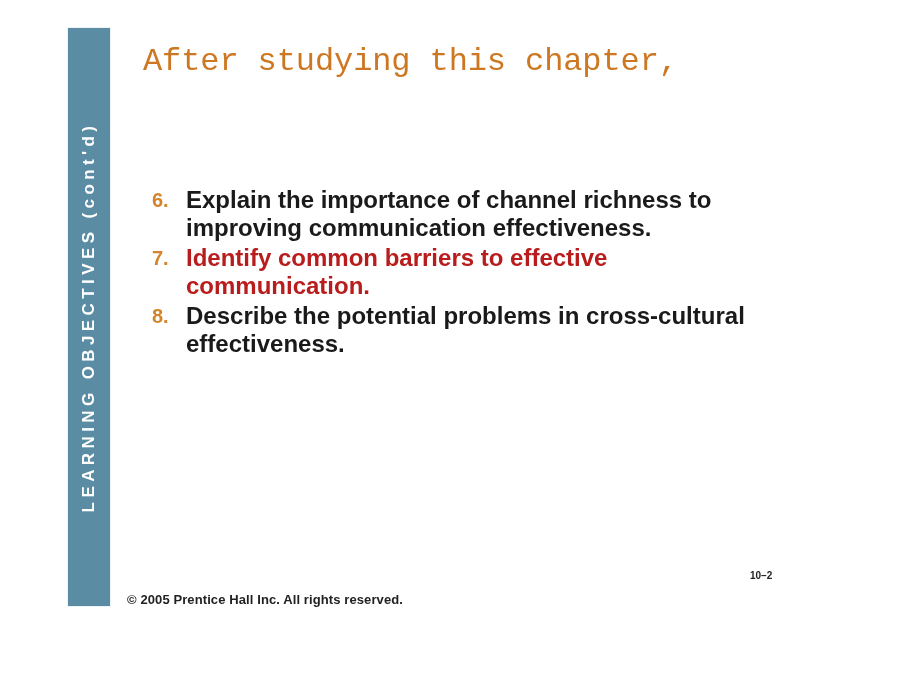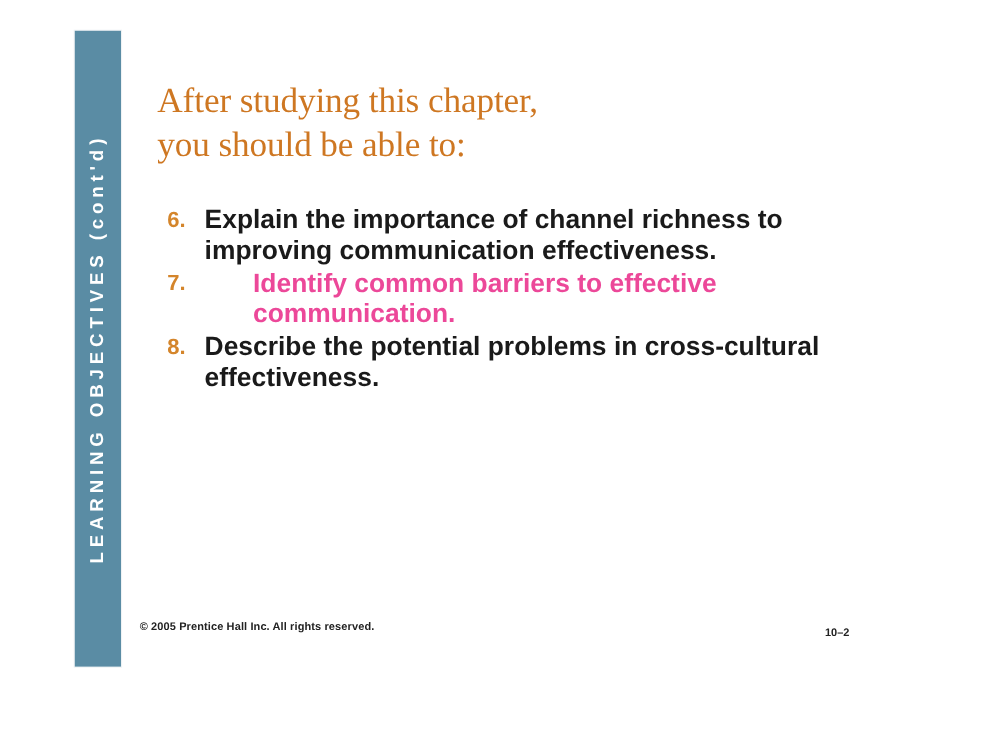--- a/index.html
+++ b/index.html
@@ -45,26 +45,25 @@
     letter-spacing: 4.4px;
   }
 
   
   #title {
     position: absolute;
     left: 143px;
     top: 42px;
     width: 660px;
     color: #CE7722;
-    font-family: Liberation Serif, serif;
+    font-family: Liberation Mono, monospace;
     font-weight: normal;
     font-size: 32px;
     line-height: 40px;
     letter-spacing: -0.1px;
-    margin-top: 29px;
   }
   #title .tline { display: block; }
 
   
   #objectives {
     position: absolute;
     left: 152px;
     top: 186px;
     width: 640px;
   }
@@ -84,30 +83,30 @@
   }
   .obj-text {
     flex: 1 1 auto;
     font-family: "Liberation Sans", sans-serif;
     font-weight: bold;
     font-size: 24px;
     line-height: 28px;
     color: #1a1a1a;
     max-width: 580px;
   }
-  .obj-text.highlight { color: #ec4899; margin-left: 44px; }
+  .obj-text.highlight { color: #b91c1c; }
 
   
   #footer-copyright {
     position: absolute;
     left: 127px;
-    top: 565px;
+    top: 592px;
     font-family: "Liberation Sans", sans-serif;
     font-weight: bold;
-    font-size: 10px;
+    font-size: 13px;
     color: #222222;
     letter-spacing: 0.1px;
   }
   #footer-pagenum {
     position: absolute;
     left: 750px;
     top: 570px;
     font-family: "Liberation Sans", sans-serif;
     font-weight: bold;
     font-size: 10px;
@@ -119,21 +118,20 @@
 <body>
 
 <div id="slide">
 
   <div id="sidebar">
     <span id="sidebar-label">LEARNING OBJECTIVES (cont'd)</span>
   </div>
 
   <div id="title">
     <span class="tline">After studying this chapter,</span>
-    <span class="tline">you should be able to:</span>
   </div>
 
   <div id="objectives">
 
     <div class="obj-item">
       <span class="obj-num">6.</span>
       <span class="obj-text">Explain the importance of channel richness to improving communication effectiveness.</span>
     </div>
 
     <div class="obj-item">

